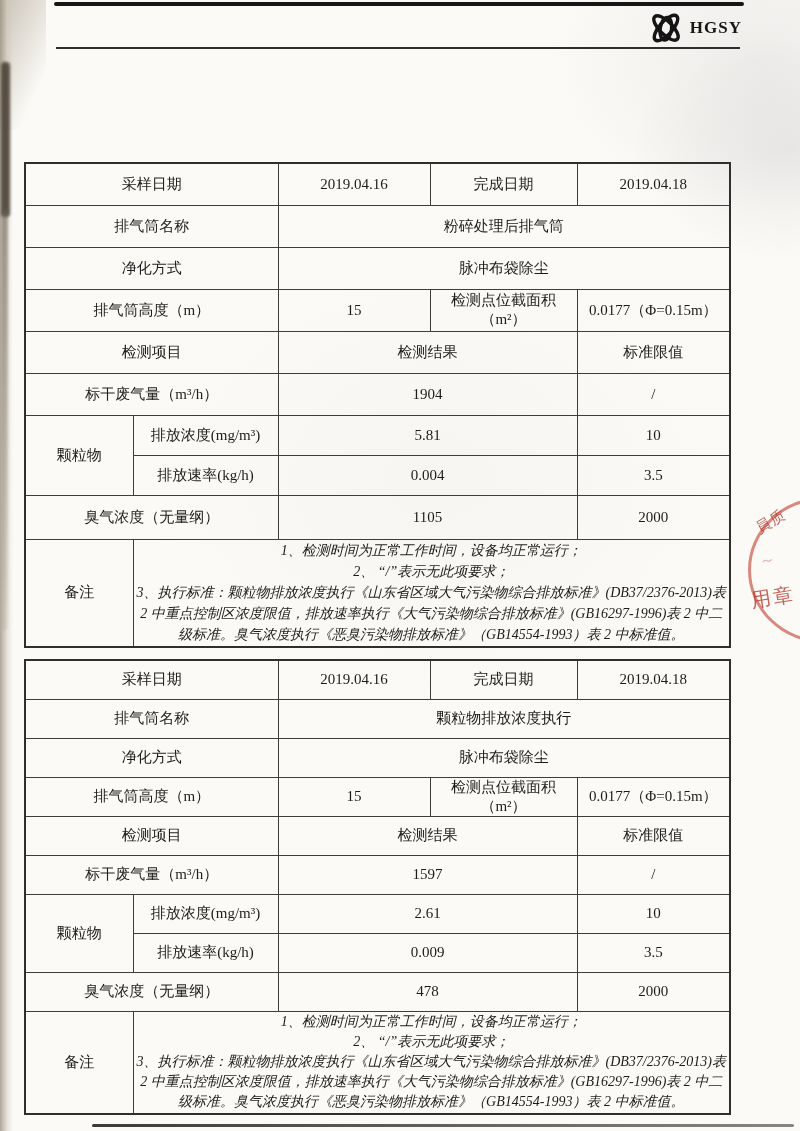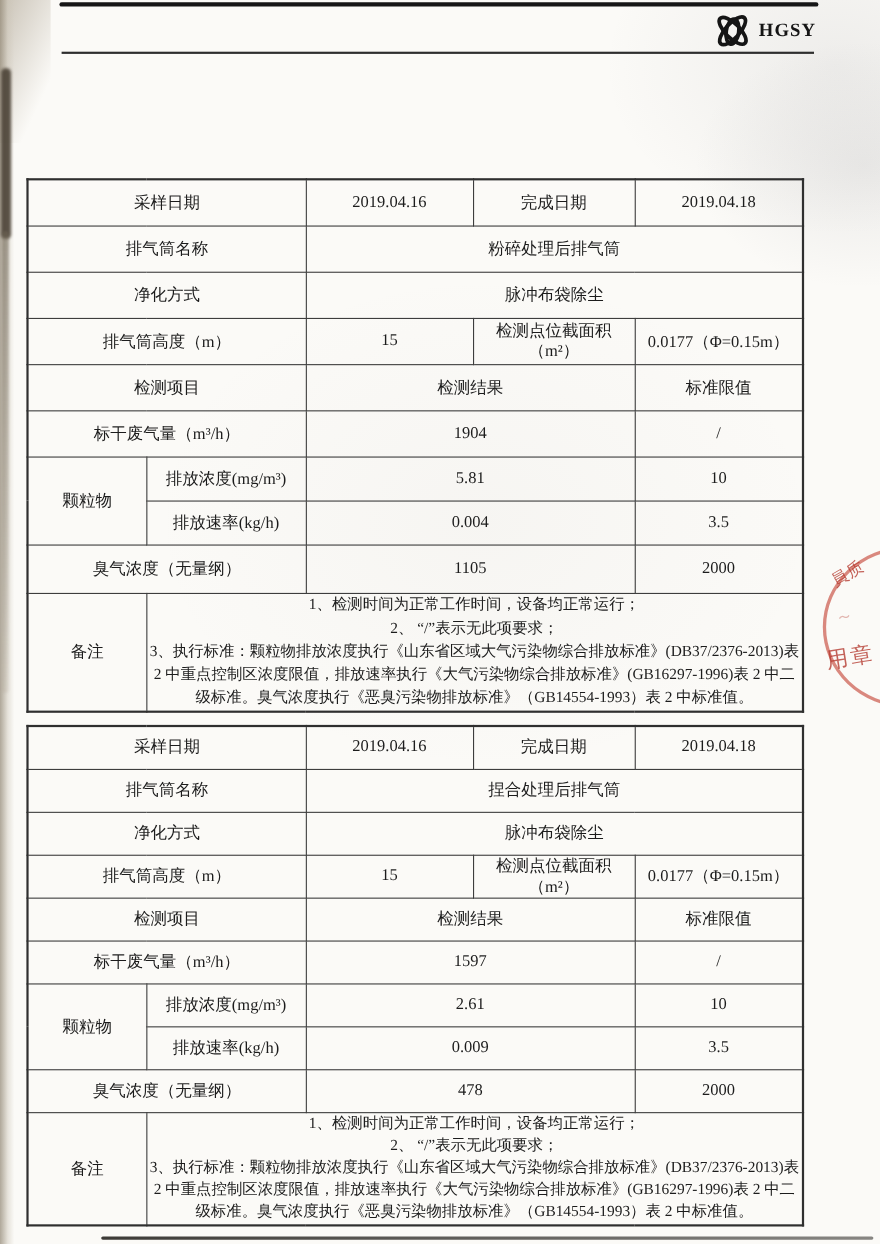--- a/index.html
+++ b/index.html
@@ -50,21 +50,21 @@
     border:2px solid #2f2f2f; }
   .t1 { top:162px; }
   .t2 { top:659px; }
   table.report-table td { border:1.5px solid #3d3d3d; text-align:center; vertical-align:middle;
     font-size:15px; color:#1c1c1c; padding:0 2px; overflow:hidden; }
   .t1 tr.h42 { height:42px; } .t1 tr.h40 { height:40px; } .t1 tr.h44 { height:44px; }
   .t1 tr.remark-row { height:108px; }
   .t2 tr.h39 { height:39px; }
   .t2 tr.remark-row { height:103px; }
   td.remark-label { text-align:center; }
-  td.remark-content { text-align:left; vertical-align:top; padding:3px 8px 2px 12px; }
+  td.remark-content { text-align:left; vertical-align:top; padding:3px 8px 2px 12px;font-style:italic; }
   .t1 td.remark-content { font-size:14px; line-height:21px; }
   .t2 td.remark-content { font-size:14px; line-height:20px; }
 
   
   .stamp { position:absolute; right:0; top:492px; width:58px; height:158px; overflow:hidden; pointer-events:none; }
   .stamp-ring { position:absolute; left:6px; top:5px; width:152px; height:146px;
     border:3px solid rgba(198,76,62,0.65); border-radius:50%; }
   .stamp-text { position:absolute; color:rgba(180,55,45,0.78);
     font-family:"Liberation Serif","DejaVu Serif",serif; }
   .stamp-text-top { left:13px; top:20px; font-size:15px; transform:rotate(-30deg); letter-spacing:1px; }
@@ -172,21 +172,21 @@
       </colgroup>
     <tbody>
     <tr class="h39">
       <td colspan="2">采样日期</td>
       <td>2019.04.16</td>
       <td>完成日期</td>
       <td>2019.04.18</td>
     </tr>
     <tr class="h39">
       <td colspan="2">排气筒名称</td>
-      <td colspan="3">捏合处理后排气筒</td>
+      <td colspan="3">颗粒物排放浓度执行</td>
     </tr>
     <tr class="h39">
       <td colspan="2">净化方式</td>
       <td colspan="3">脉冲布袋除尘</td>
     </tr>
     <tr class="h39">
       <td colspan="2">排气筒高度（m）</td>
       <td>15</td>
       <td>检测点位截面积（m²）</td>
       <td>0.0177（Φ=0.15m）</td>

